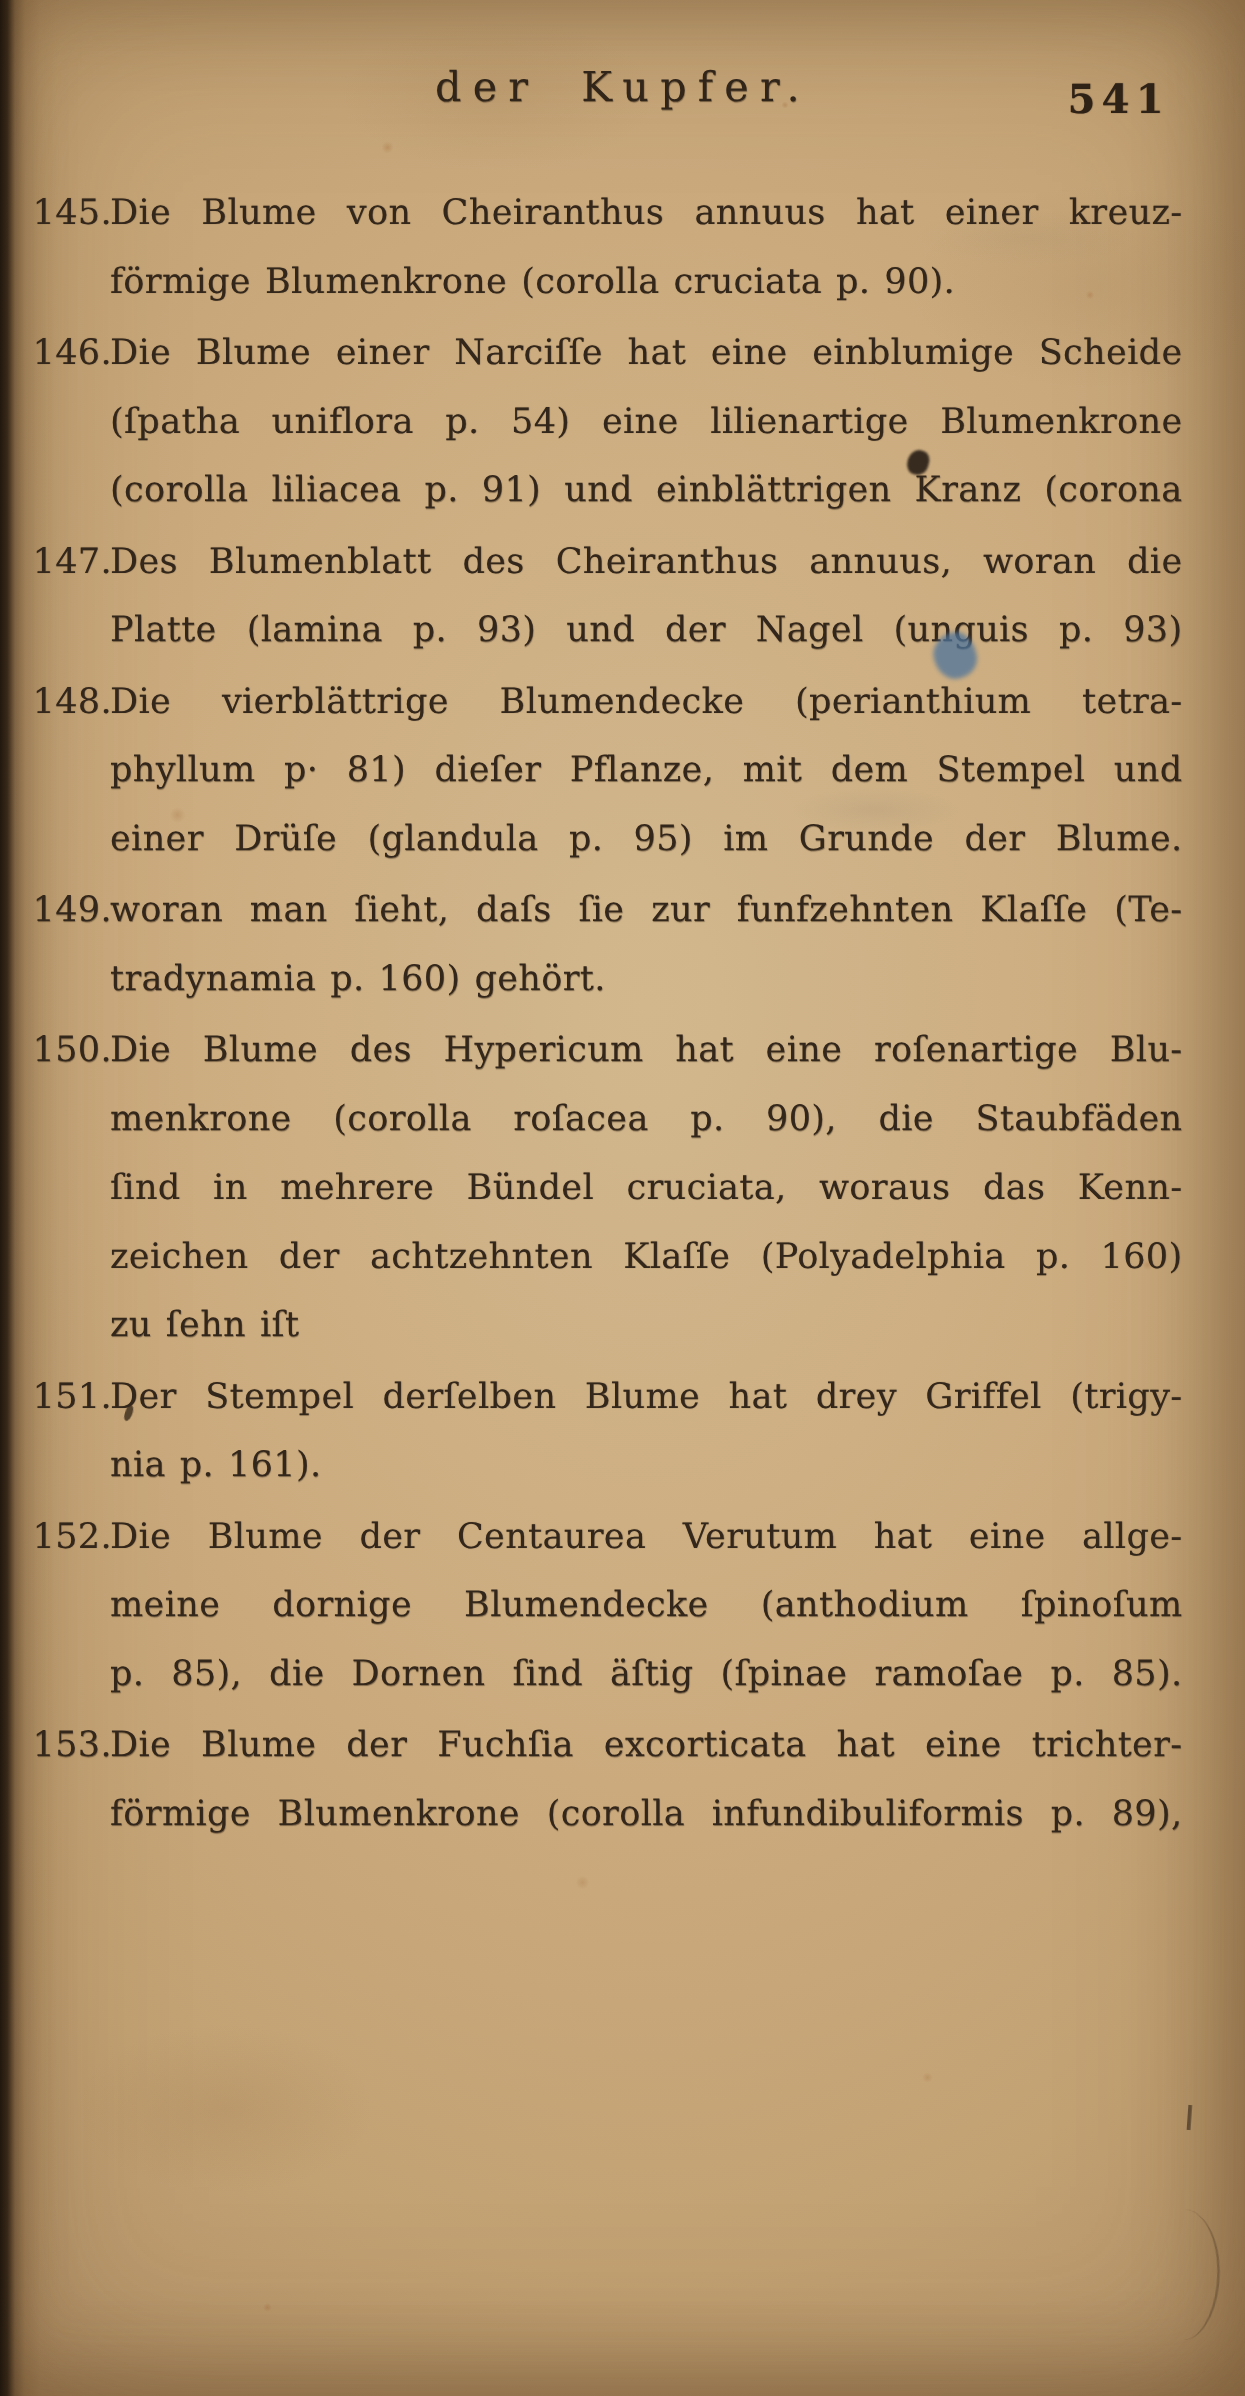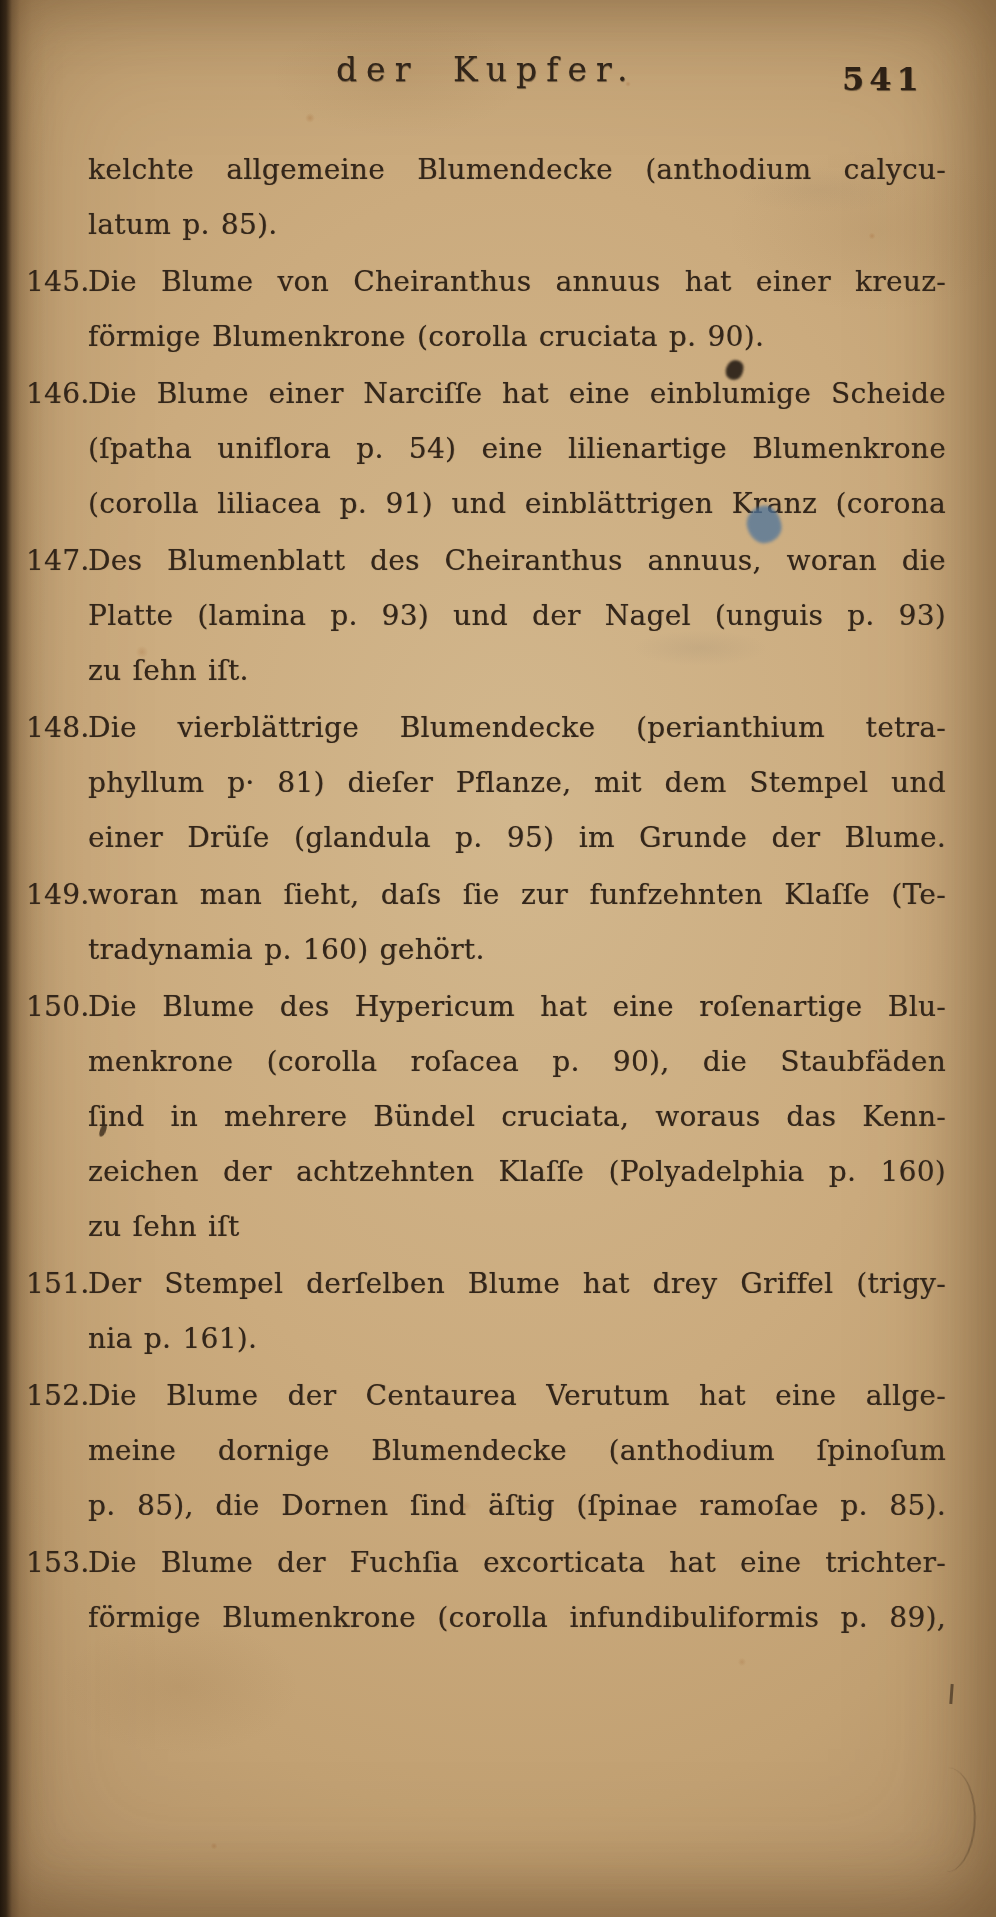--- a/index.html
+++ b/index.html
@@ -34,21 +34,21 @@
       radial-gradient(ellipse 170px 80px at 40% 4%, rgba(128,92,52,.10), rgba(128,92,52,0) 75%);
   }
   .binding-edge{
     position:absolute;left:0;top:0;width:46px;height:100%;pointer-events:none;
     background:linear-gradient(90deg,
       rgba(28,19,10,.96) 0px, rgba(38,26,14,.85) 6px, rgba(74,52,30,.45) 12px,
       rgba(110,80,48,.25) 20px, rgba(140,108,70,.12) 32px, rgba(140,108,70,0) 46px);
   }
 
   
-  .header{position:absolute;top:48px;left:0;width:900px;height:60px;}
+  .header{position:absolute;top:48px;left:12px;width:900px;height:60px;}
   .running-title{
     position:absolute;left:336px;top:2px;font-size:33px;letter-spacing:9px;word-spacing:14px;
     color:#31251a;text-shadow:.4px .5px .8px rgba(45,32,18,.55);
   }
   .page-number{
     position:absolute;left:842px;top:12px;font-size:32px;font-weight:bold;letter-spacing:5px;
     color:#2e2115;text-shadow:.4px .5px .9px rgba(45,32,18,.6);
   }
 
   
@@ -94,44 +94,39 @@
 <div class="page">
   <div class="binding-edge"></div>
 
   <div class="header">
     <span class="running-title">der Kupfer.</span>
     <span class="page-number">541</span>
   </div>
 
   <div class="text-block">
 
-    <div class="para">
-      <div class="line fill">kelchte allgemeine Blumendecke (anthodium calycu-</div>
-      <div class="line end">latum p. 85).</div>
-    </div>
 
 
     <div class="item">
       <span class="num">145.</span>
       <div class="line fill">Die Blume von Cheiranthus annuus hat einer kreuz-</div>
       <div class="line end">förmige Blumenkrone (corolla cruciata p. 90).</div>
     </div>
 
     <div class="item">
       <span class="num">146.</span>
       <div class="line fill">Die Blume einer Narciſſe hat eine einblumige Scheide</div>
       <div class="line fill">(ſpatha uniflora p. 54) eine lilienartige Blumenkrone</div>
       <div class="line fill">(corolla liliacea p. 91) und einblättrigen Kranz (corona</div>
     </div>
 
     <div class="item">
       <span class="num">147.</span>
       <div class="line fill">Des Blumenblatt des Cheiranthus annuus, woran die</div>
       <div class="line fill">Platte (lamina p. 93) und der Nagel (unguis p. 93)</div>
-      <div class="line end">zu ſehn iſt.</div>
     </div>
 
     <div class="item">
       <span class="num">148.</span>
       <div class="line fill">Die vierblättrige Blumendecke (perianthium tetra-</div>
       <div class="line fill">phyllum p· 81) dieſer Pflanze, mit dem Stempel und</div>
       <div class="line fill">einer Drüſe (glandula p. 95) im Grunde der Blume.</div>
     </div>
 
     <div class="item">

